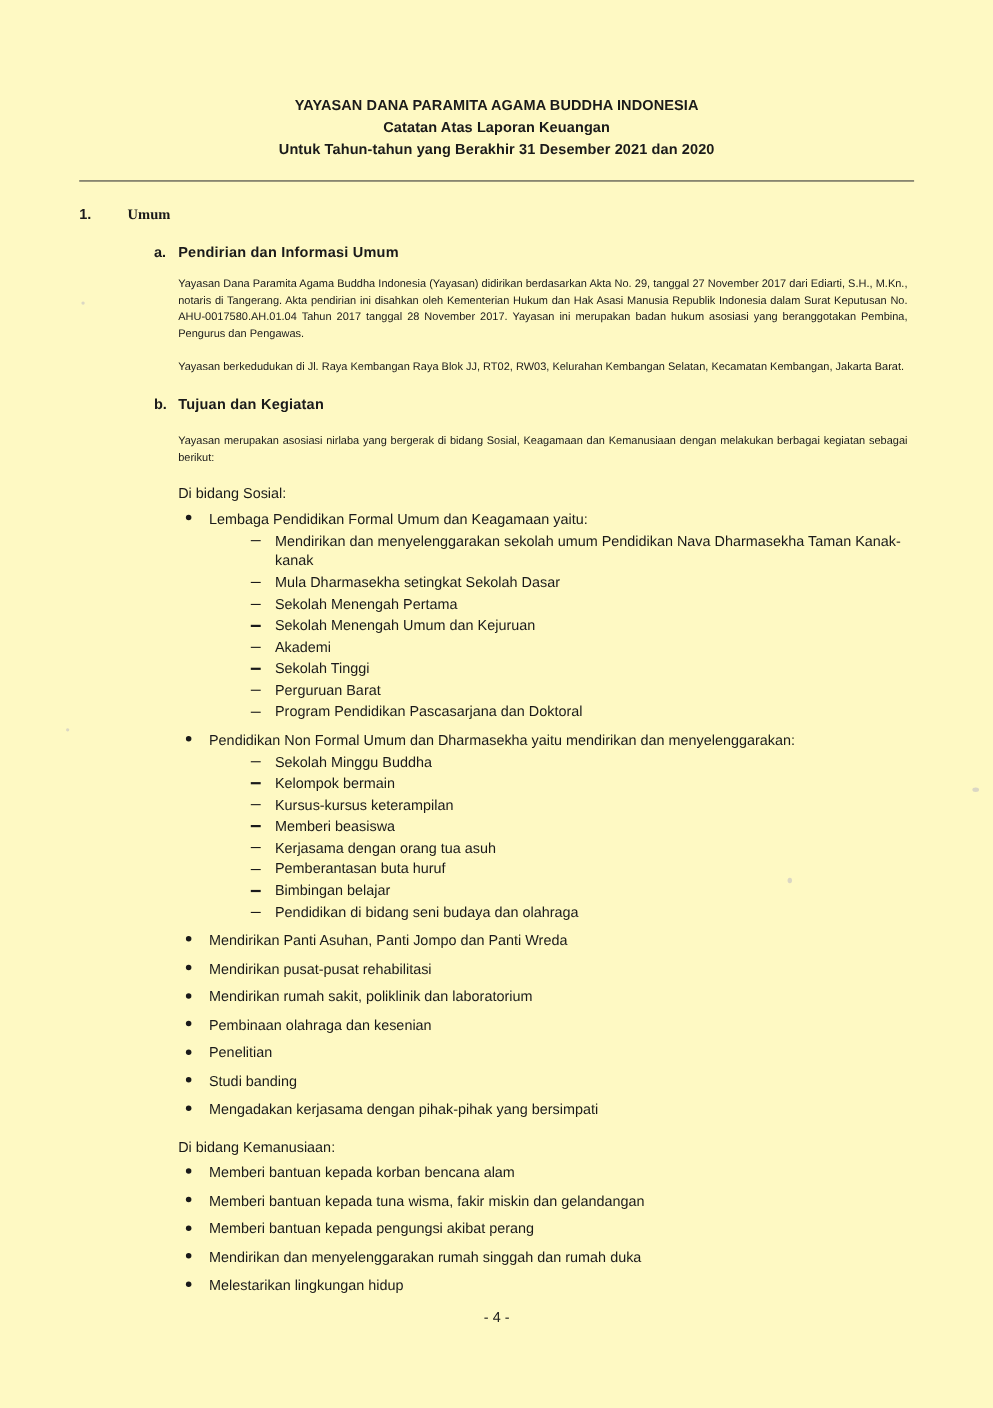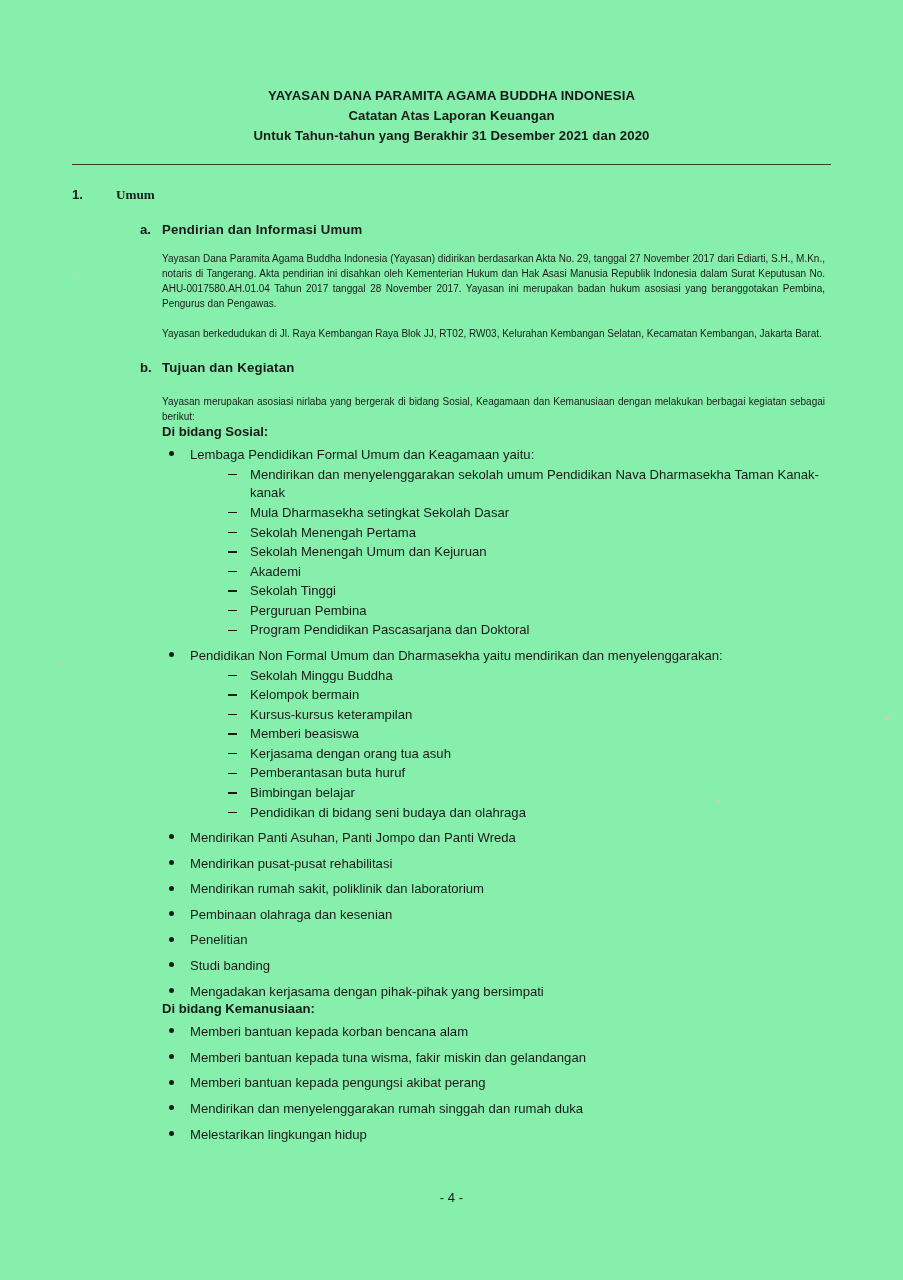--- a/index.html
+++ b/index.html
@@ -9,21 +9,21 @@
   }
   body {
     font-family: "Liberation Sans", sans-serif;
     color: #1a1a1a;
   }
   .page {
     position: relative;
     width: 903px;
     height: 1280px;
     margin: 0 auto;
-    background: #86efac;
+    background: #fef9c3;
     overflow: hidden;
   }
   .content {
     position: absolute;
     left: 0;
     top: 0;
     width: 903px;
     height: 1280px;
     box-sizing: border-box;
     padding: 86px 72px 0 72px;
@@ -93,22 +93,23 @@
   }
   p.just + p.just {
     margin-top: 15px;
   }
   .lead {
     margin-top: 19px;
     padding-left: 90px;
     padding-right: 6px;
   }
   .list-head {
+    margin-top: 17px;
     padding-left: 90px;
-    font-weight: bold;
+    font-weight: normal;
     font-size: 13.1px;
   }
   ul.bul {
     list-style: none;
     margin: 3px 0 0 0;
     padding: 0 0 0 90px;
   }
   ul.bul > li {
     position: relative;
     padding-left: 28px;
@@ -218,21 +219,21 @@
       <li>
         <span class="bullet"></span>
         <span class="li-text">Lembaga Pendidikan Formal Umum dan Keagamaan yaitu:</span>
         <ul class="dash">
           <li><span class="dash"></span><span class="li-text">Mendirikan dan menyelenggarakan sekolah umum Pendidikan Nava Dharmasekha Taman Kanak-kanak</span></li>
           <li><span class="dash"></span><span class="li-text">Mula Dharmasekha setingkat Sekolah Dasar</span></li>
           <li><span class="dash"></span><span class="li-text">Sekolah Menengah Pertama</span></li>
           <li><span class="dash"></span><span class="li-text">Sekolah Menengah Umum dan Kejuruan</span></li>
           <li><span class="dash"></span><span class="li-text">Akademi</span></li>
           <li><span class="dash"></span><span class="li-text">Sekolah Tinggi</span></li>
-          <li><span class="dash"></span><span class="li-text">Perguruan Pembina</span></li>
+          <li><span class="dash"></span><span class="li-text">Perguruan Barat</span></li>
           <li><span class="dash"></span><span class="li-text">Program Pendidikan Pascasarjana dan Doktoral</span></li>
         </ul>
       </li>
 
       <li>
         <span class="bullet"></span>
         <span class="li-text">Pendidikan Non Formal Umum dan Dharmasekha yaitu mendirikan dan menyelenggarakan:</span>
         <ul class="dash">
           <li><span class="dash"></span><span class="li-text">Sekolah Minggu Buddha</span></li>
           <li><span class="dash"></span><span class="li-text">Kelompok bermain</span></li>

